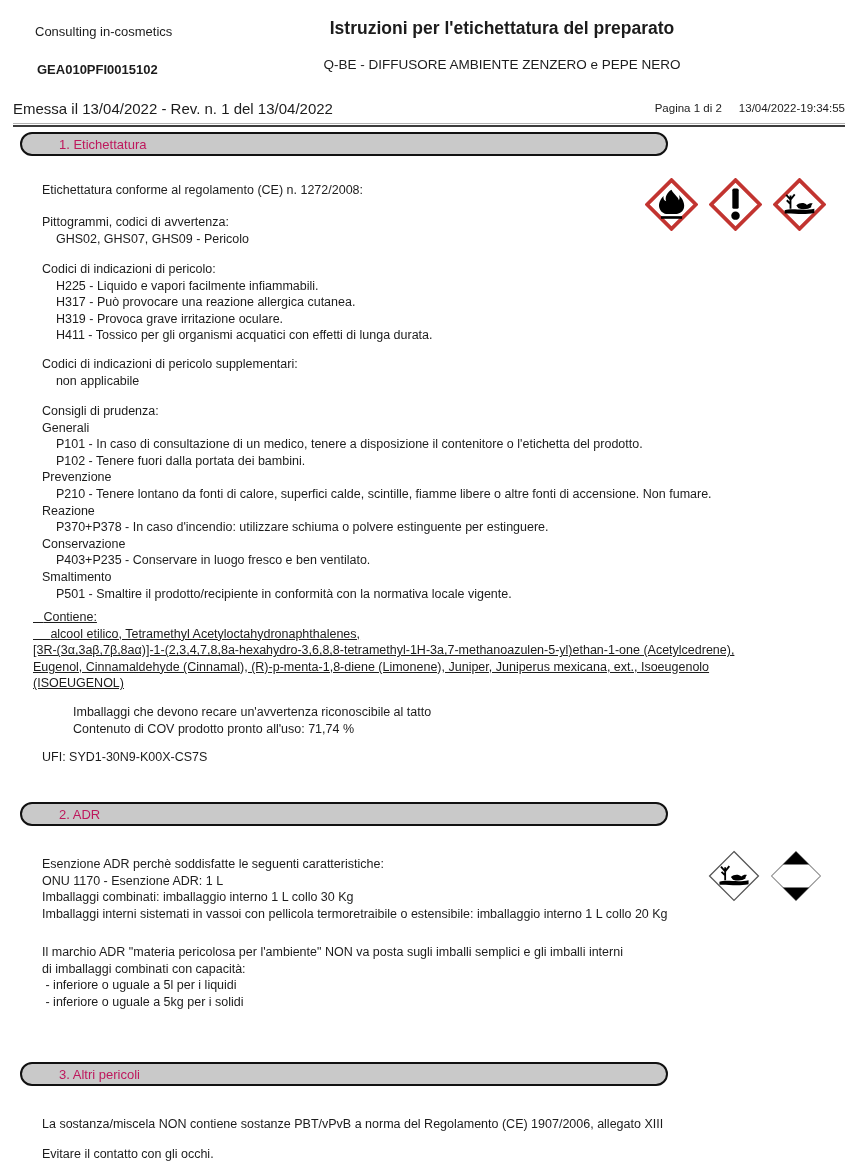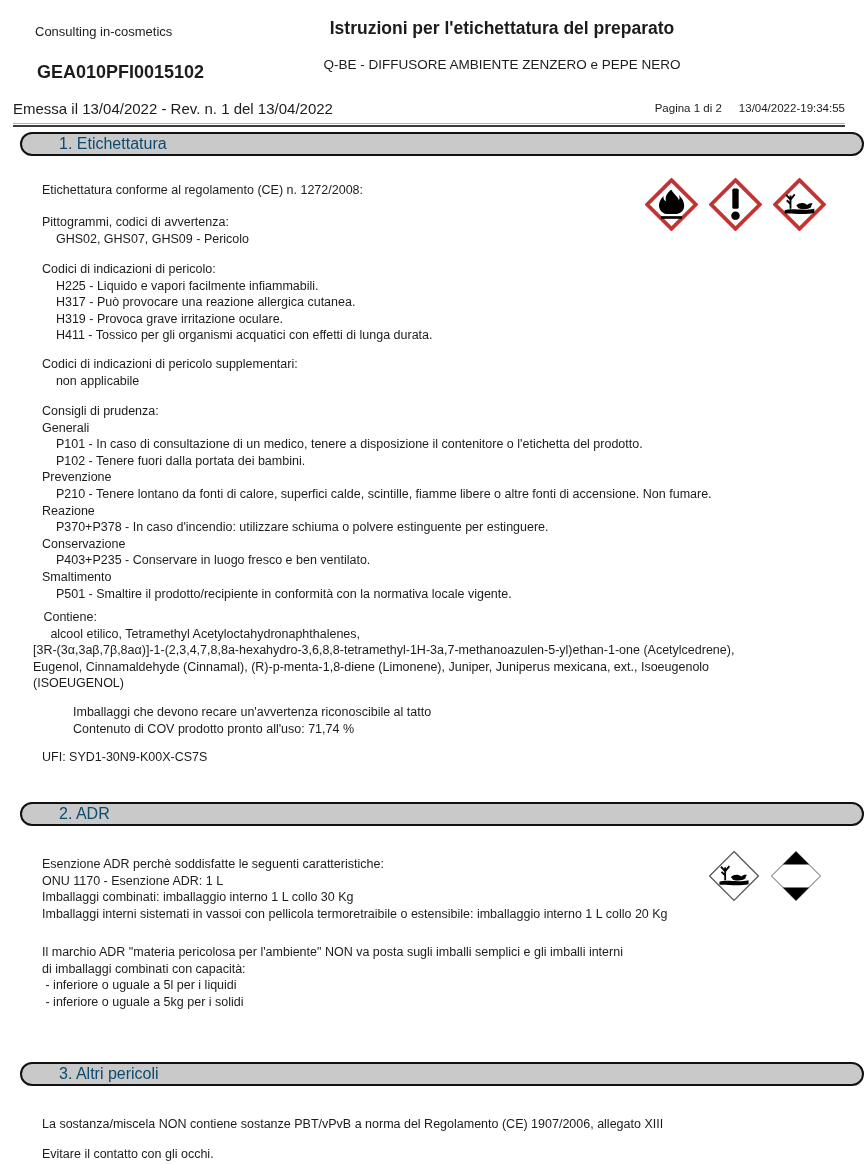--- a/index.html
+++ b/index.html
@@ -6,54 +6,54 @@
   .page{
     position:relative;
     width:865px;height:1165px;
     background:#fff;
     overflow:hidden;
     font-family:"Liberation Sans", sans-serif;
     color:#1c1c1c;
   }
   
   .company{position:absolute;left:35px;top:24px;font-size:13px;}
-  .code{position:absolute;left:37px;top:62px;font-size:18px;font-weight:bold;}
+  .code{position:absolute;left:37px;top:62px;font-size:13px;font-weight:bold;}
   .titlebox{position:absolute;left:139px;top:0;width:726px;text-align:center;}
   .doctitle{position:absolute;left:0;top:18px;width:100%;font-size:17.5px;font-weight:bold;}
   .product{position:absolute;left:0;top:57px;width:100%;font-size:13.5px;font-weight:normal;}
   .issue{position:absolute;left:13px;top:100px;font-size:15px;}
   .pageinfo{position:absolute;right:20px;top:102px;font-size:11.5px;white-space:pre;}
   .pageinfo span{margin-left:17px;}
   .rule-light{position:absolute;left:13px;top:123px;width:832px;height:1px;background:#b2b2b2;}
   .rule-dark{position:absolute;left:13px;top:125px;width:832px;height:2px;background:#3c3c3c;}
   
   .secbar{
-    position:absolute;left:20px;width:844px;height:24px;
+    position:absolute;left:20px;width:648px;height:24px;
     background:#c9c9c9;
     border:2px solid #111;
     border-radius:14px;
     box-sizing:border-box;
     display:flex;align-items:center;
     padding-left:37px;
-    font-size:16px;
-    color:#0c4a6e;
+    font-size:13px;
+    color:#be185d;
   }
   
   .sec-blocks{position:absolute;left:0;top:0;width:738px;height:1165px;pointer-events:none;}
   .sec-blocks .block{
     position:absolute;left:42px;width:812px;
     font-size:12.5px;line-height:16.6px;
     white-space:pre-wrap;
   }
   .sec1 .block:nth-child(1){top:182px;}
   .sec1 .block:nth-child(2){top:214px;}
   .sec1 .block:nth-child(3){top:261px;}
   .sec1 .block:nth-child(4){top:356px;}
   .sec1 .block:nth-child(5){top:403px;}
-  .sec1 .block:nth-child(6){top:609px;left:33px;width:821px;}
+  .sec1 .block:nth-child(6){top:609px;left:33px;width:821px;text-decoration:underline;}
   .sec1 .block:nth-child(7){top:704px;margin-left:31px;}
   .sec1 .block:nth-child(8){top:749px;}
   .sec2 .block:nth-child(1){top:856px;}
   .sec2 .block:nth-child(2){top:944px;}
   .sec3 .block:nth-child(1){top:1116px;}
   .sec3 .block:nth-child(2){top:1146px;}
   
   .ghs-row{position:absolute;left:645px;top:178px;display:flex;gap:11px;}
   .adr-row{position:absolute;left:708px;top:850px;display:flex;gap:10px;}
   .icon svg{display:block;}

